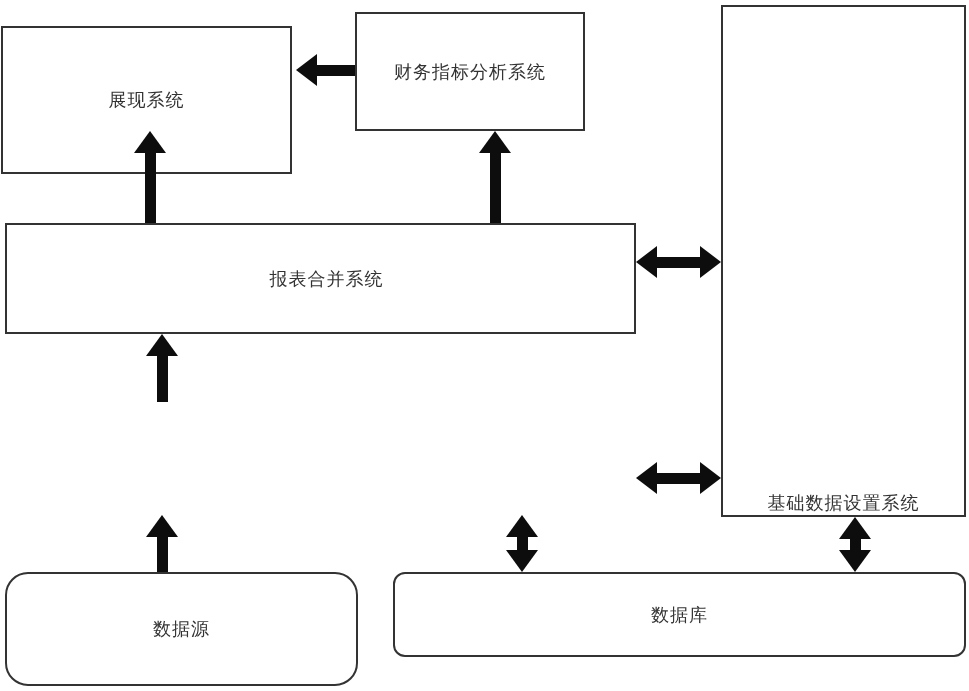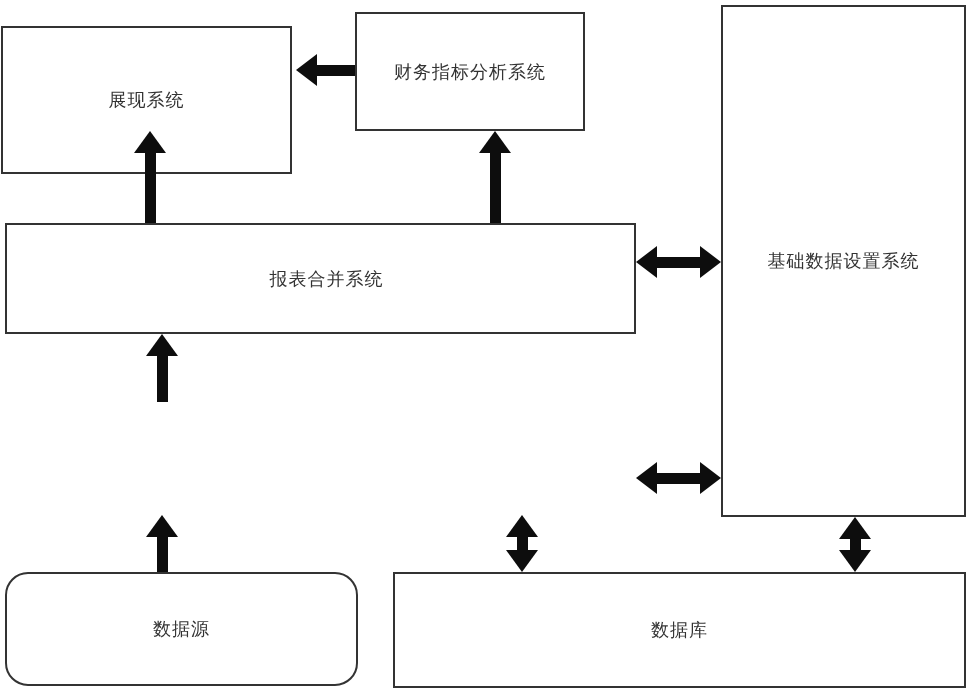--- a/index.html
+++ b/index.html
@@ -29,25 +29,25 @@
     justify-content: center;
     font-size: 18px;
     color: var(--text);
     letter-spacing: 1px;
   }
   .node .label { text-align: center; }
 
   
   .node-display        { left: 1px;   top: 10px;  width: 291px; height: 148px; margin-top: 16px; }
   .node-analysis       { left: 355px; top: 12px;  width: 230px; height: 119px; }
-  .node-base-data      { left: 721px; top: 5px;   width: 245px; height: 512px; }
+  .node-base-data      { left: 721px; top: 5px;   width: 245px; height: 512px; align-items: flex-end; }
   .node-report-merge   { left: 5px;   top: 223px; width: 631px; height: 111px; padding-left: 12px; }
   .node-data-collect   { left: 5px;   top: 402px; width: 631px; height: 112px; }
   .node-data-source    { left: 5px;   top: 572px; width: 353px; height: 114px; border-radius: 23px; }
-  .node-database       { left: 393px; top: 572px; width: 573px; height: 116px; }
+  .node-database       { left: 393px; top: 572px; width: 573px; height: 85px; border-radius: 12px; }
 
   
   .arrow-v { position: absolute; display: flex; flex-direction: column; align-items: center; }
   .arrow-h { position: absolute; display: flex; flex-direction: row; align-items: center; }
 
   .head-up    { width: 0; height: 0; border-left: 16px solid transparent; border-right: 16px solid transparent; border-bottom: 22px solid var(--arrow); }
   .head-down  { width: 0; height: 0; border-left: 16px solid transparent; border-right: 16px solid transparent; border-top: 22px solid var(--arrow); }
   .head-left  { width: 0; height: 0; border-top: 16px solid transparent; border-bottom: 16px solid transparent; border-right: 21px solid var(--arrow); }
   .head-right { width: 0; height: 0; border-top: 16px solid transparent; border-bottom: 16px solid transparent; border-left: 21px solid var(--arrow); }
   .shaft-v { width: 11px; background: var(--arrow); flex: 1; }

